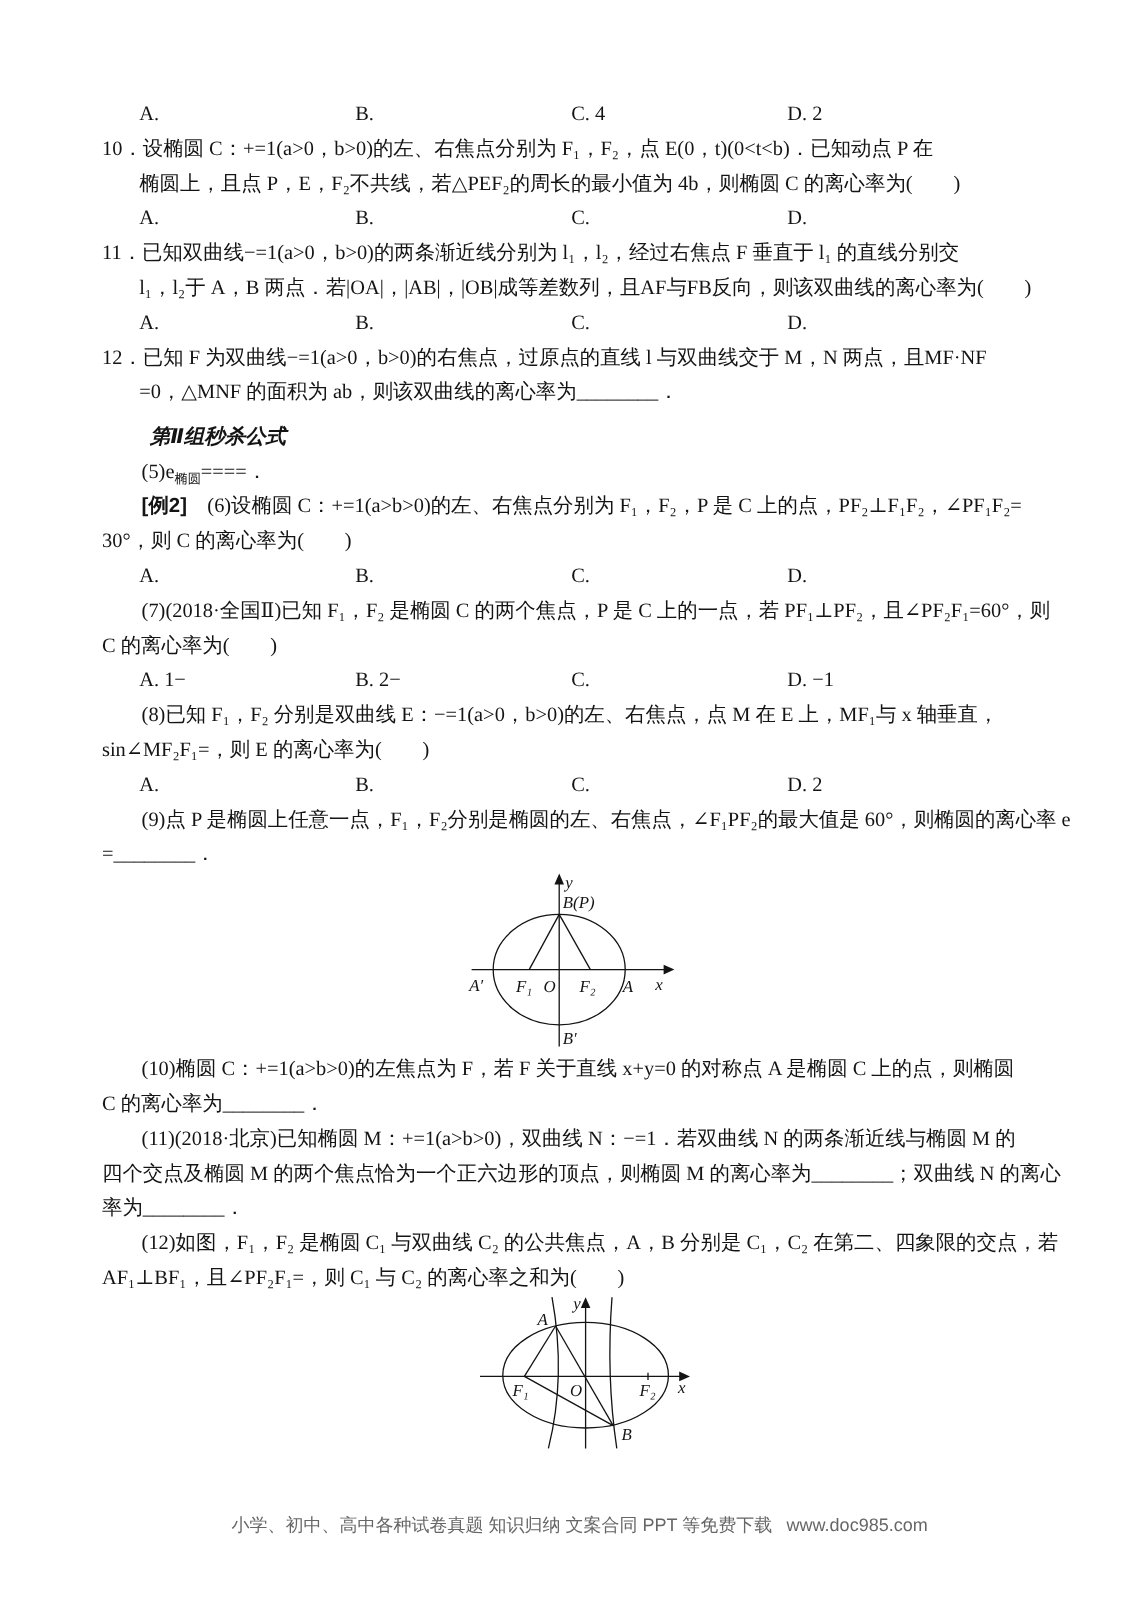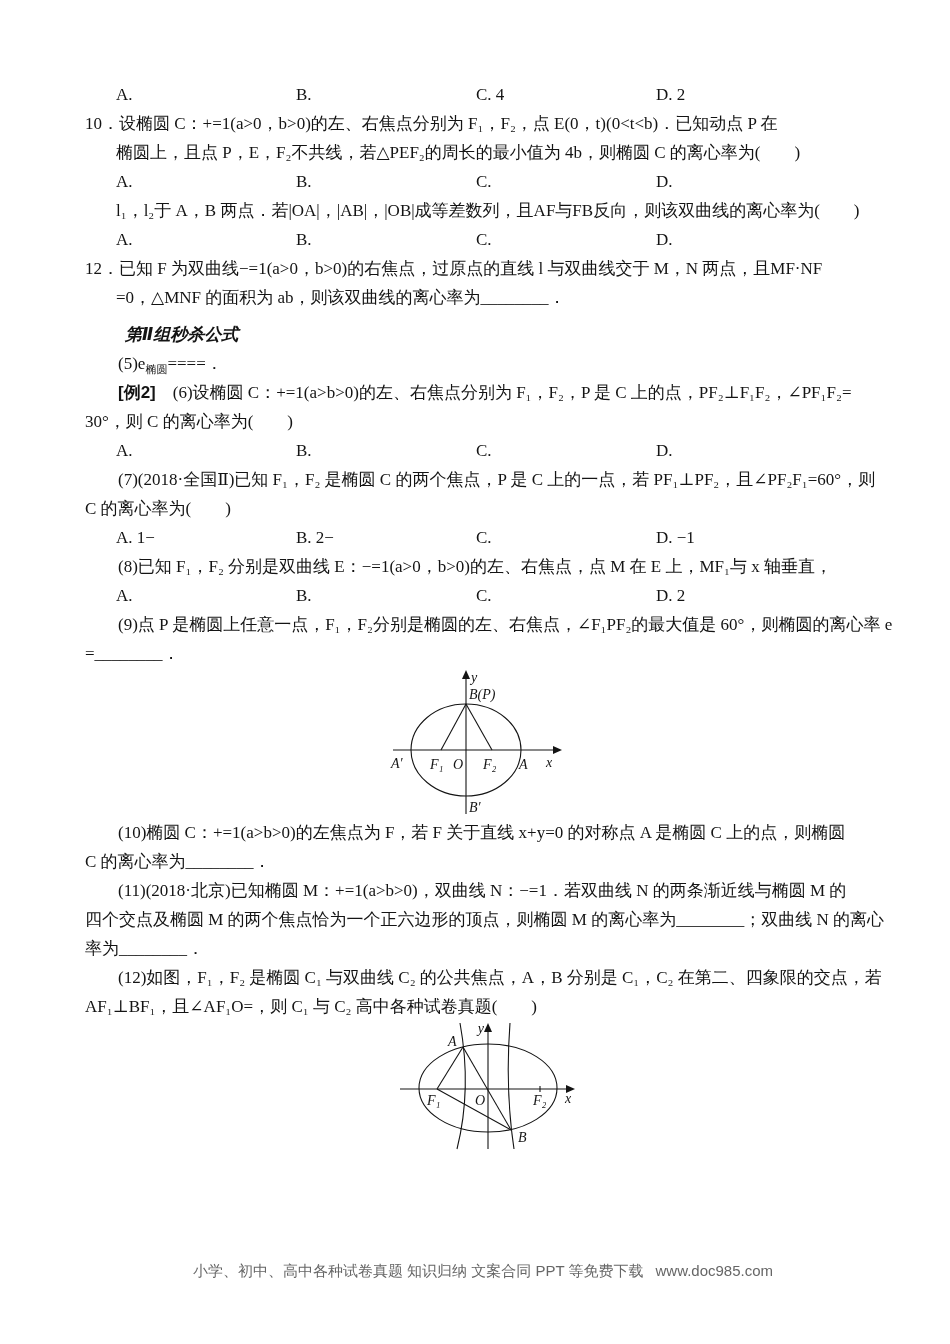--- a/index.html
+++ b/index.html
@@ -61,20 +61,21 @@
 
     <div class="ln">10．设椭圆 C：+=1(a&gt;0，b&gt;0)的左、右焦点分别为 F₁，F₂，点 E(0，t)(0&lt;t&lt;b)．已知动点 P 在</div>
     <div class="ln hang">椭圆上，且点 P，E，F₂不共线，若△PEF₂的周长的最小值为 4b，则椭圆 C 的离心率为(　　)</div>
     <div class="ln opts">
       <span>A.</span>
       <span>B.</span>
       <span>C.</span>
       <span>D.</span>
     </div>
 
+    <div class="ln">11．已知双曲线−=1(a&gt;0，b&gt;0)的两条渐近线分别为 l₁，l₂，经过右焦点 F 垂直于 l₁ 的直线分别交</div>
     <div class="ln hang">l₁，l₂于 A，B 两点．若|OA|，|AB|，|OB|成等差数列，且AF与FB反向，则该双曲线的离心率为(　　)</div>
     <div class="ln opts">
       <span>A.</span>
       <span>B.</span>
       <span>C.</span>
       <span>D.</span>
     </div>
 
     <div class="ln">12．已知 F 为双曲线−=1(a&gt;0，b&gt;0)的右焦点，过原点的直线 l 与双曲线交于 M，N 两点，且MF·NF</div>
     <div class="ln hang">=0，△MNF 的面积为 ab，则该双曲线的离心率为________．</div>
@@ -99,20 +100,21 @@
     <div class="ln ind">(7)(2018·全国Ⅱ)已知 F₁，F₂ 是椭圆 C 的两个焦点，P 是 C 上的一点，若 PF₁⊥PF₂，且∠PF₂F₁=60°，则</div>
     <div class="ln">C 的离心率为(　　)</div>
     <div class="ln opts">
       <span>A. 1−</span>
       <span>B. 2−</span>
       <span>C.</span>
       <span>D. −1</span>
     </div>
 
     <div class="ln ind">(8)已知 F₁，F₂ 分别是双曲线 E：−=1(a&gt;0，b&gt;0)的左、右焦点，点 M 在 E 上，MF₁与 x 轴垂直，</div>
+    <div class="ln">sin∠MF₂F₁=，则 E 的离心率为(　　)</div>
     <div class="ln opts">
       <span>A.</span>
       <span>B.</span>
       <span>C.</span>
       <span>D. 2</span>
     </div>
 
     <div class="ln ind">(9)点 P 是椭圆上任意一点，F₁，F₂分别是椭圆的左、右焦点，∠F₁PF₂的最大值是 60°，则椭圆的离心率 e</div>
     <div class="ln">=________．</div>
 
@@ -136,21 +138,21 @@
         <text x="84" y="144">B′</text>
       </svg>
     </div>
 
     <div class="ln ind">(10)椭圆 C：+=1(a&gt;b&gt;0)的左焦点为 F，若 F 关于直线 x+y=0 的对称点 A 是椭圆 C 上的点，则椭圆</div>
     <div class="ln">C 的离心率为________．</div>
     <div class="ln ind">(11)(2018·北京)已知椭圆 M：+=1(a&gt;b&gt;0)，双曲线 N：−=1．若双曲线 N 的两条渐近线与椭圆 M 的</div>
     <div class="ln">四个交点及椭圆 M 的两个焦点恰为一个正六边形的顶点，则椭圆 M 的离心率为________；双曲线 N 的离心</div>
     <div class="ln">率为________．</div>
     <div class="ln ind">(12)如图，F₁，F₂ 是椭圆 C₁ 与双曲线 C₂ 的公共焦点，A，B 分别是 C₁，C₂ 在第二、四象限的交点，若</div>
-    <div class="ln">AF₁⊥BF₁，且∠AF₁O=，则 C₁ 与 C₂ 高中各种试卷真题(　　)</div>
+    <div class="ln">AF₁⊥BF₁，且∠PF₂F₁=，则 C₁ 与 C₂ 的离心率之和为(　　)</div>
 
     <div class="figure fig2">
       <svg width="210" height="152" viewBox="0 0 210 152">
         <ellipse cx="98" cy="67" rx="69" ry="44" fill="none" stroke="#141414" stroke-width="1.1"></ellipse>
         <path d="M 70,2 Q 82,68 67,128" fill="none" stroke="#141414" stroke-width="1.1"></path>
         <path d="M 120,2 Q 115,68 124,128" fill="none" stroke="#141414" stroke-width="1.1"></path>
         <line x1="10" y1="68" x2="178" y2="68" stroke="#141414" stroke-width="1.1"></line>
         <polygon points="176,64 185,68 176,72" fill="#141414"></polygon>
         <line x1="98" y1="128" x2="98" y2="8" stroke="#141414" stroke-width="1.1"></line>
         <polygon points="94,11 98,2 102,11" fill="#141414"></polygon>

